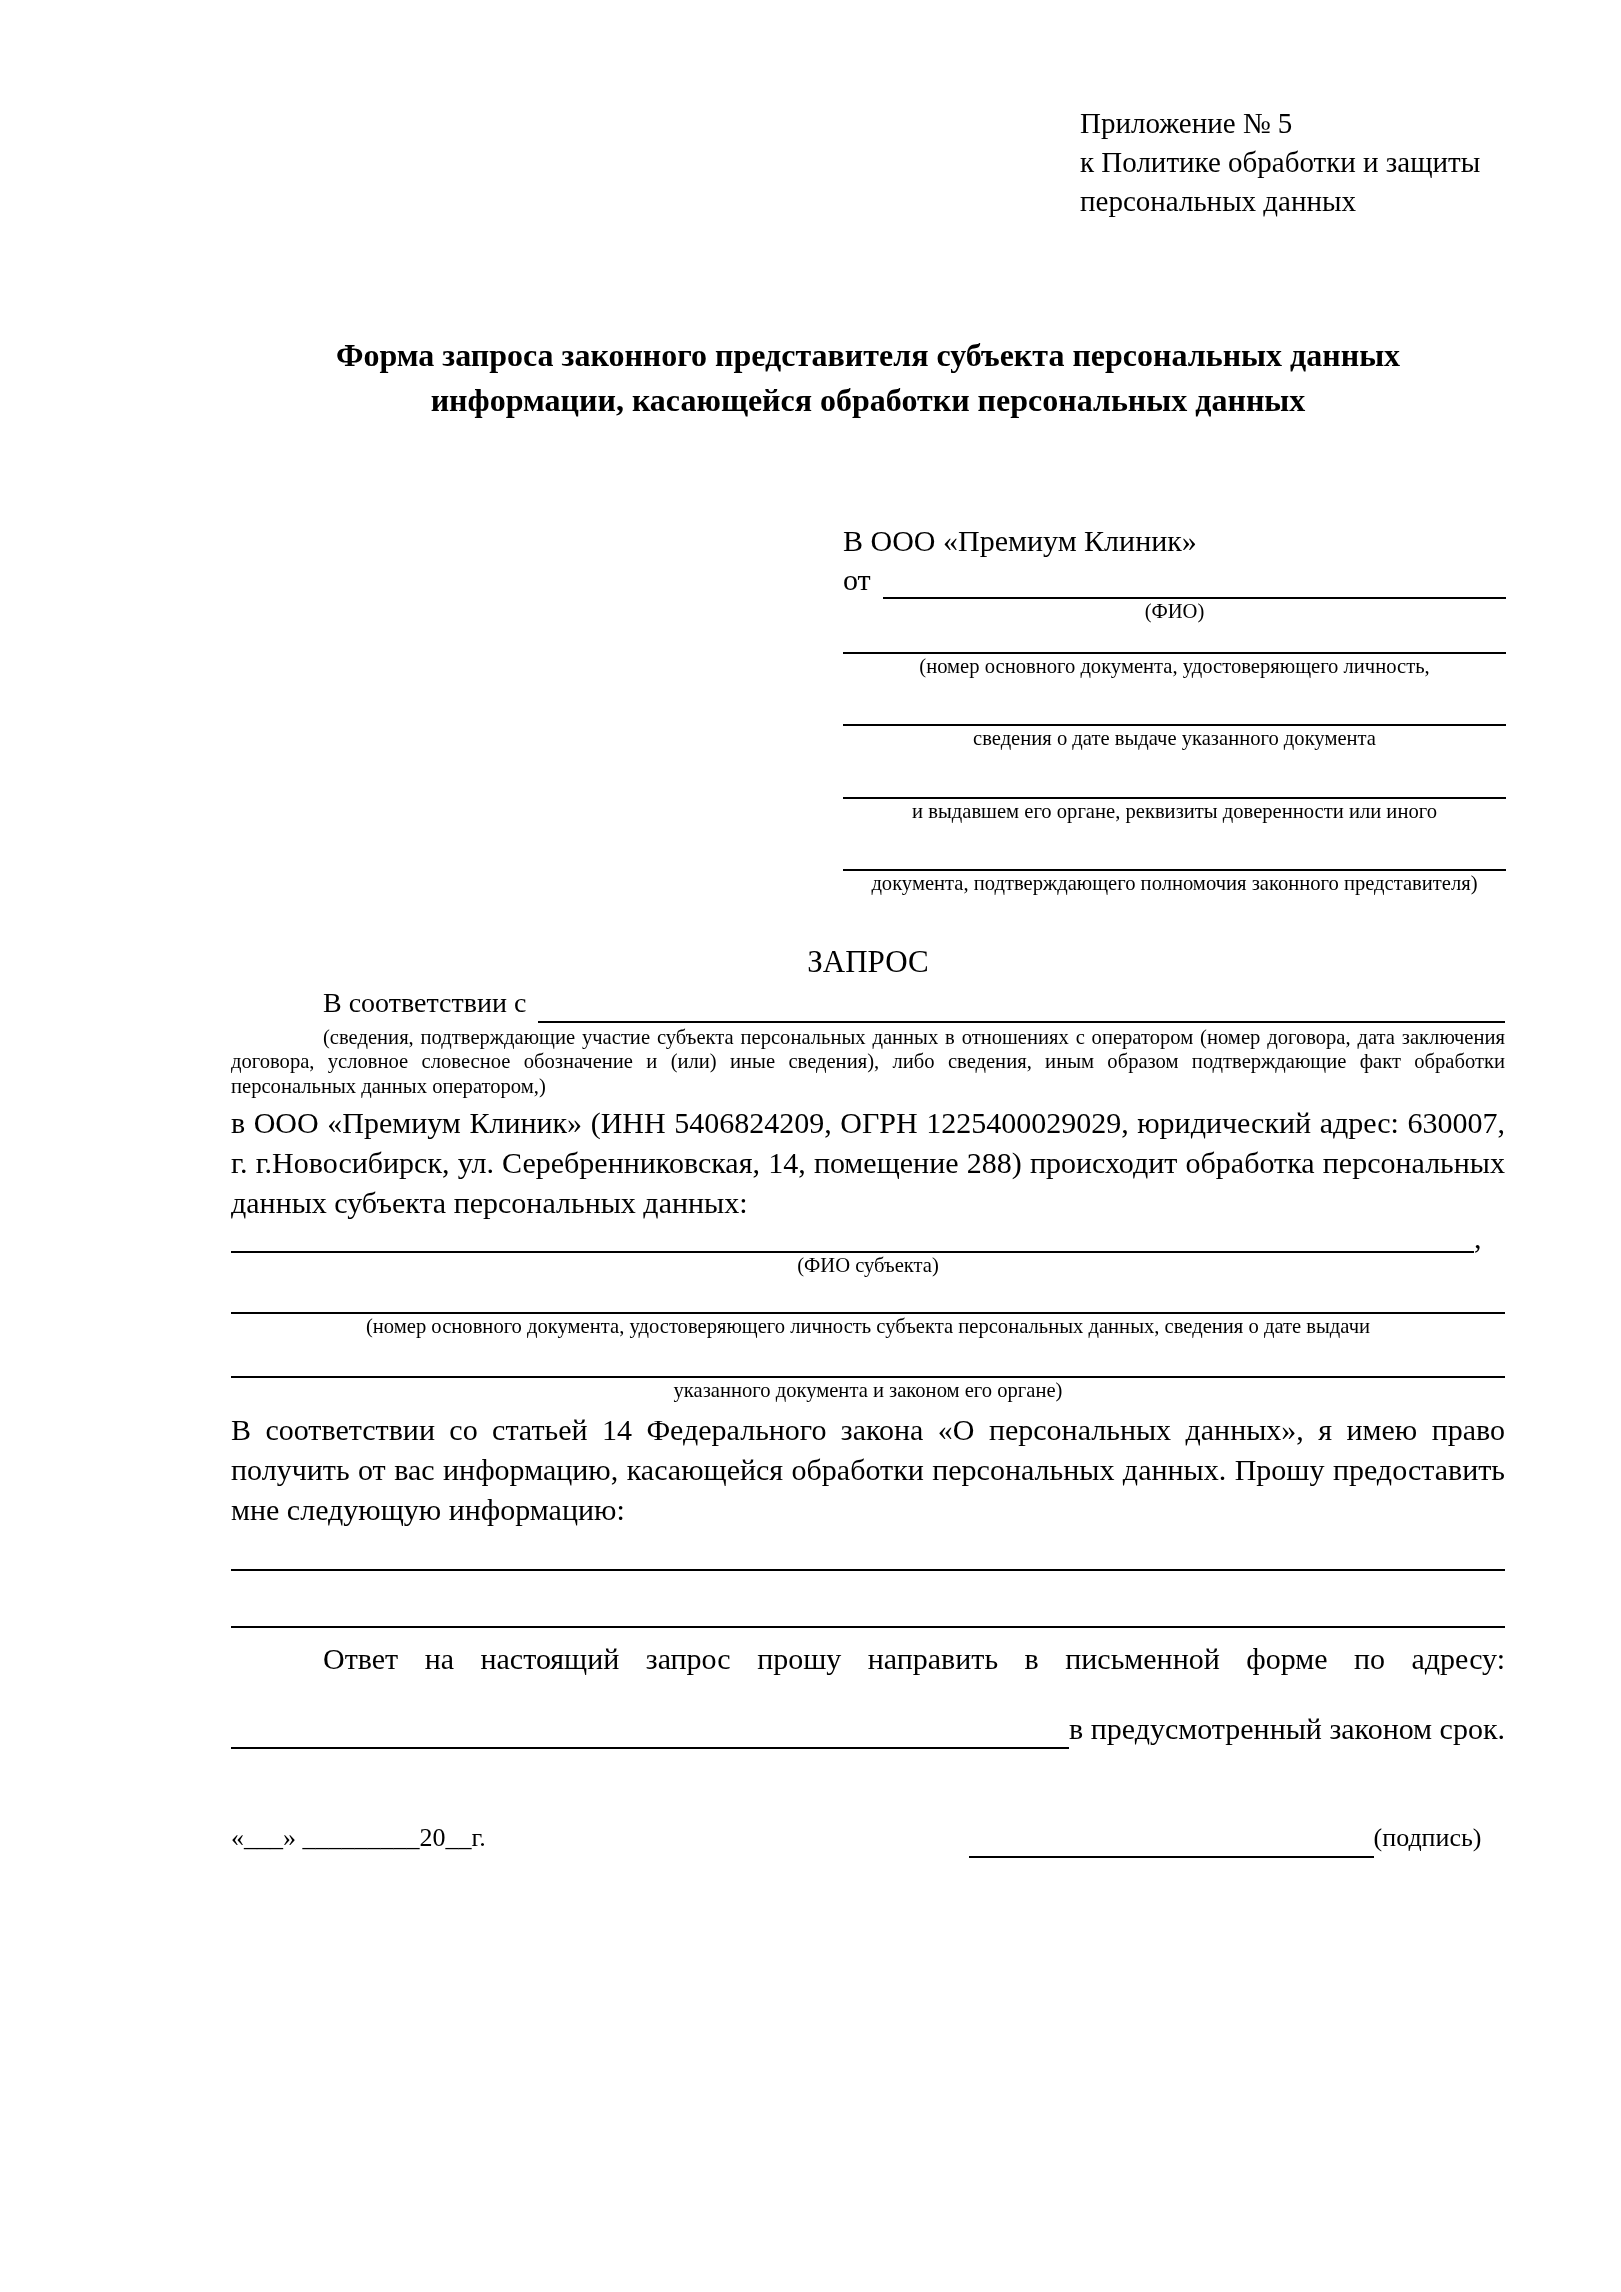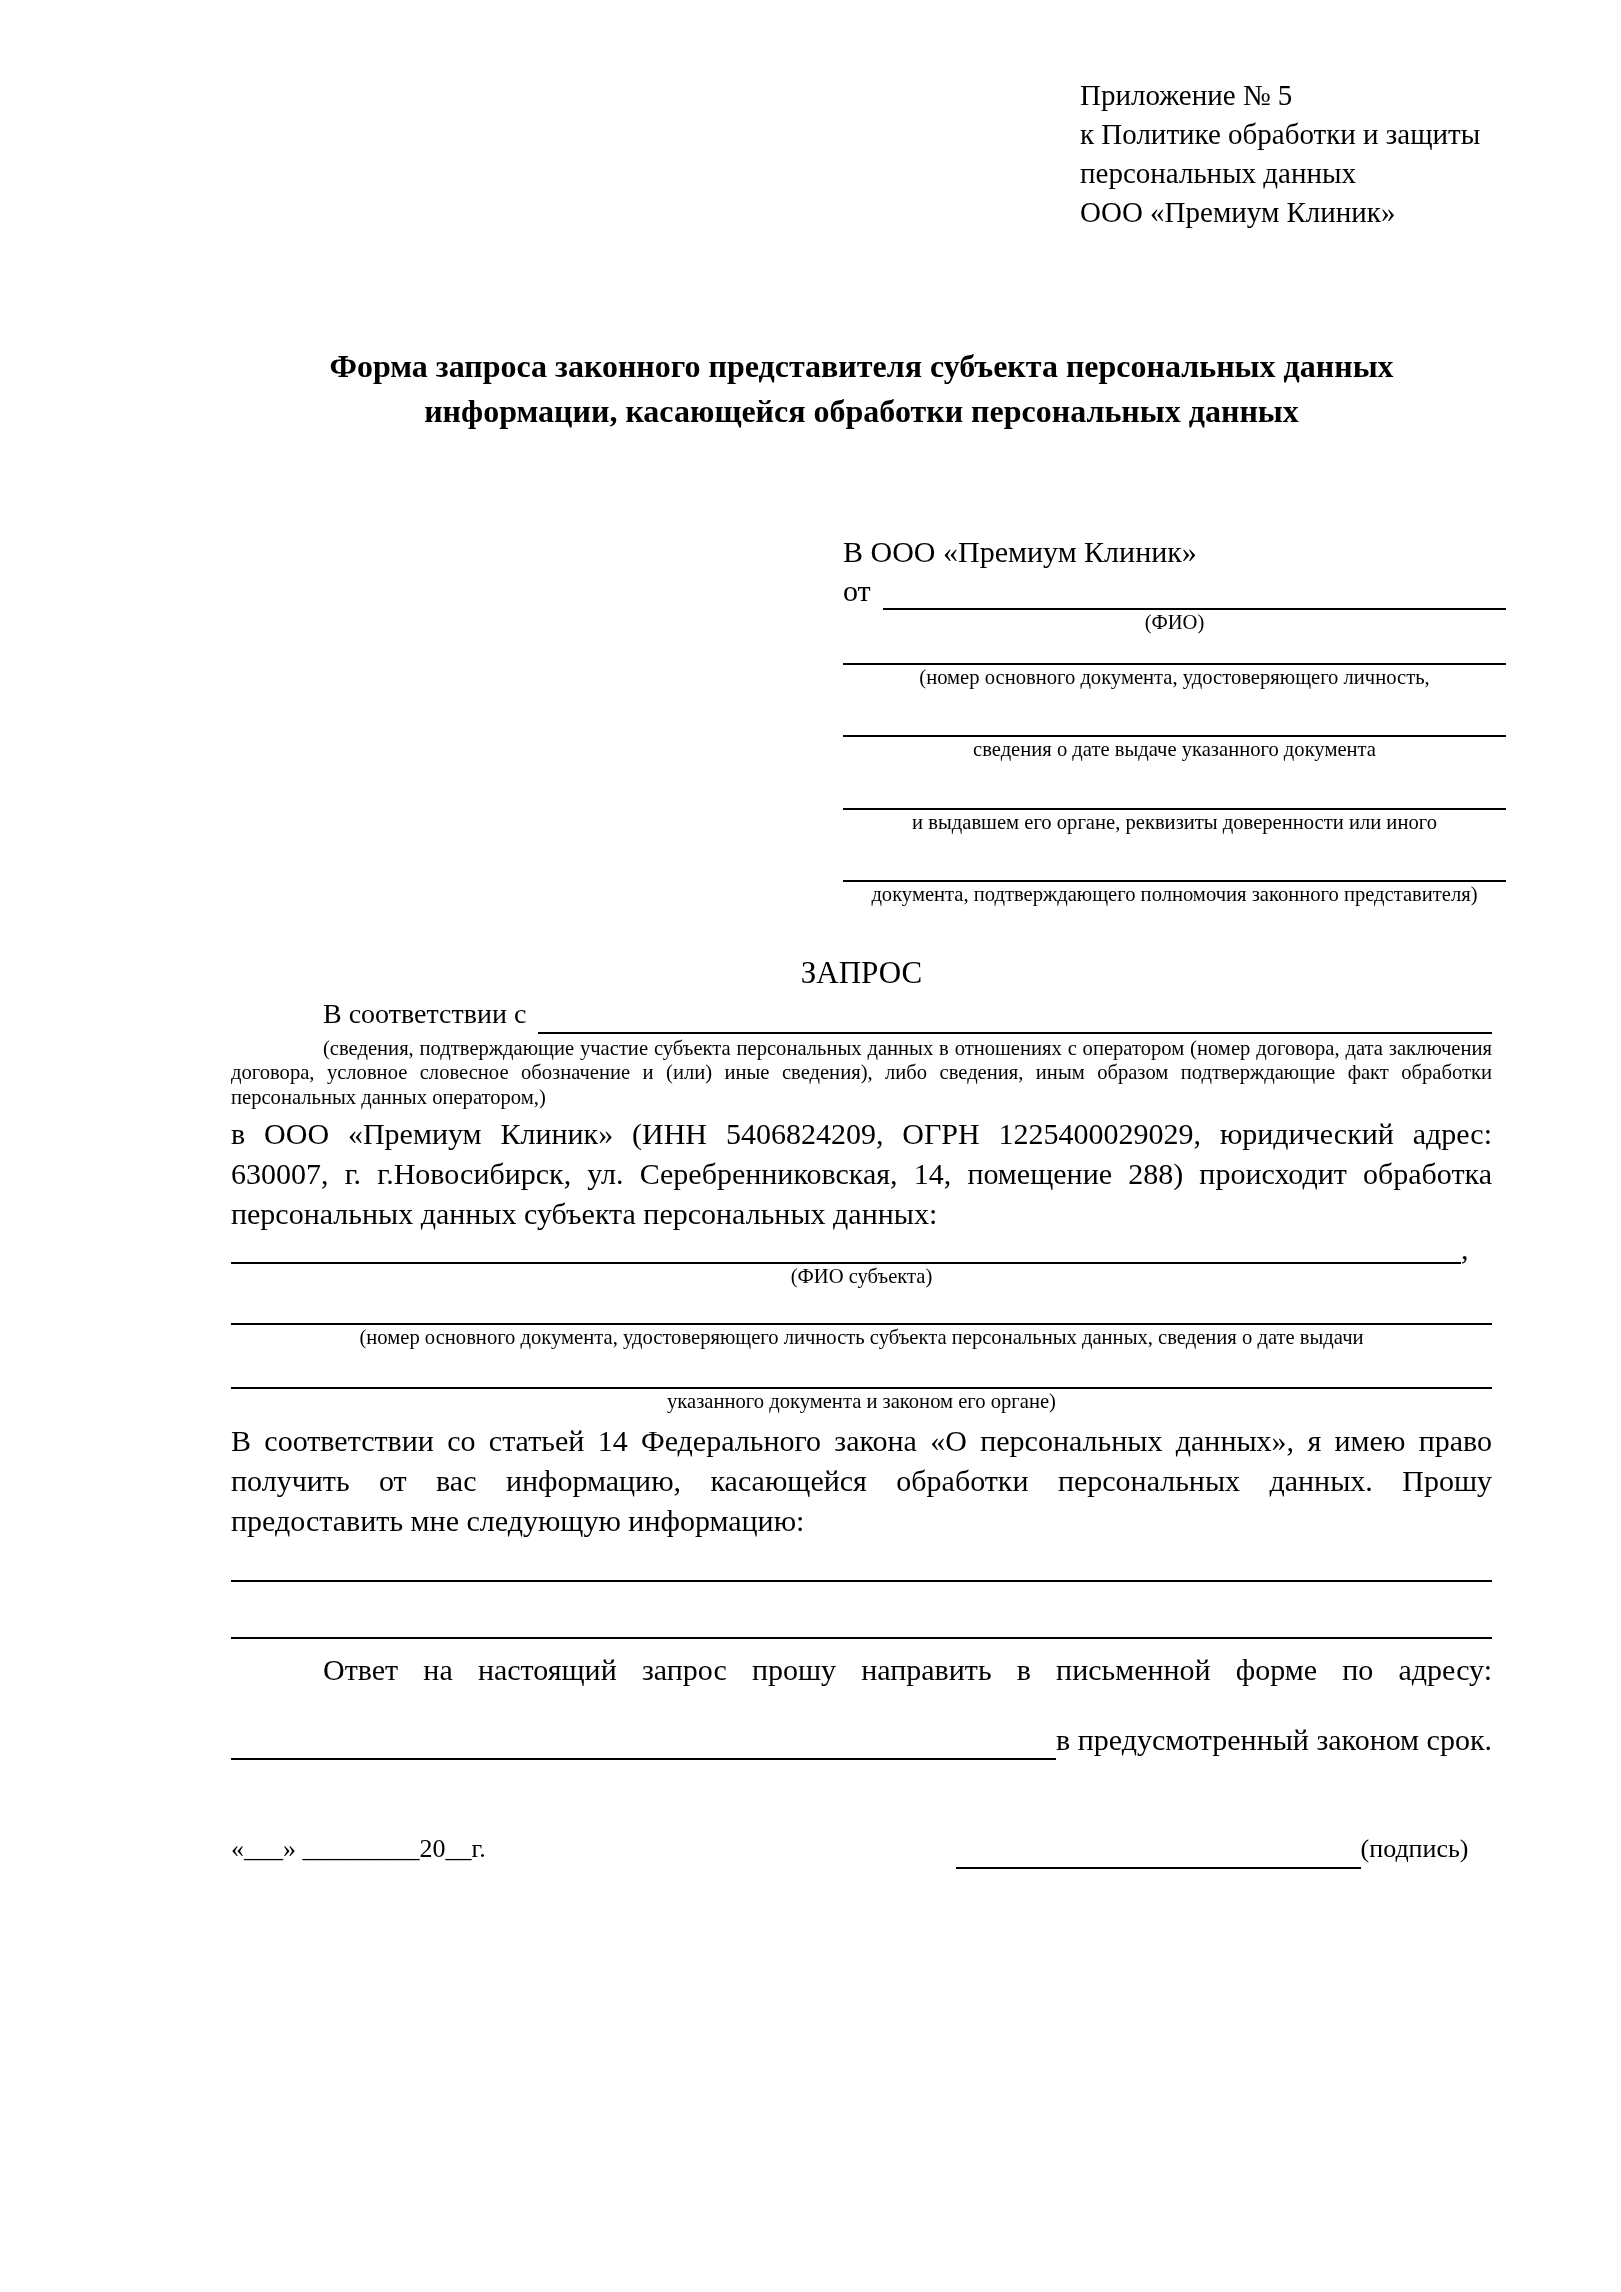--- a/index.html
+++ b/index.html
@@ -9,23 +9,23 @@
     height: 2293px;
     margin: 0 auto;
     background: #ffffff;
     font-family: "Liberation Serif", "DejaVu Serif", serif;
     color: #000000;
     overflow: hidden;
   }
   .content {
     position: absolute;
     left: 231px;
-    right: 129px;
+    right: 116px;
     top: 0;
-    padding-top: 76px;
+    padding-top: 104px;
   }
 
   
   .appendix {
     margin-left: 849px;
     font-size: 29px;
     line-height: 39px;
   }
 
   
@@ -142,21 +142,20 @@
 </head>
 <body>
 
 <div class="page">
   <div class="content">
 
     <div class="appendix">
       <div>Приложение № 5</div>
       <div>к Политике обработки и защиты</div>
       <div>персональных данных</div>
-      <div>ООО «Премиум Клиник»</div>
     </div>
 
     <div class="doc-title">
       <div>Форма запроса законного представителя субъекта персональных данных</div>
       <div>информации, касающейся обработки персональных данных</div>
     </div>
 
     <div class="addressee">
       <div>В ООО «Премиум Клиник»</div>
       <div class="flex-row from-row">

